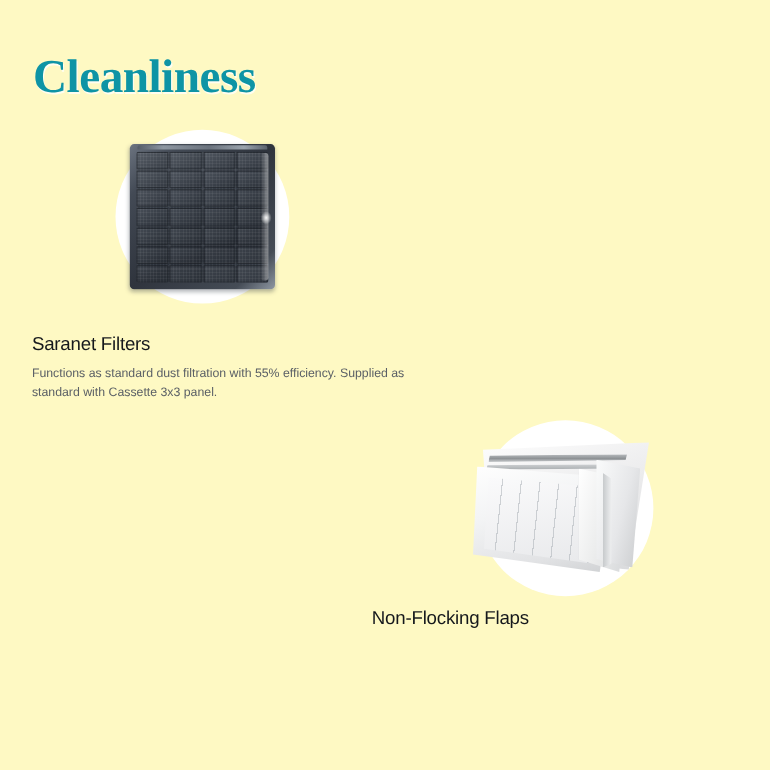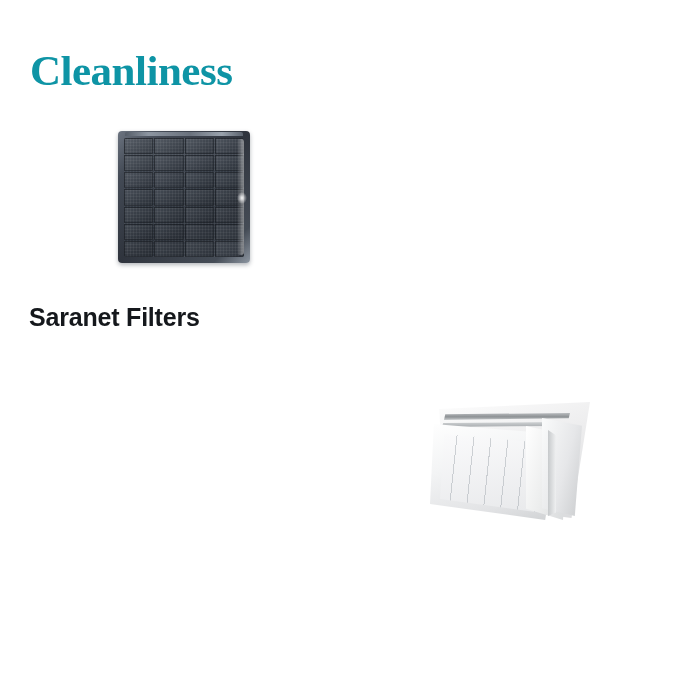--- a/index.html
+++ b/index.html
@@ -14,21 +14,21 @@
     font-family: "Liberation Sans", sans-serif;
     position: relative;
     overflow: hidden;
   }
 
   .page {
     position: absolute;
     inset: 0;
     width: 700px;
     height: 700px;
-    background: #ffffff;
+    background: #fef9c3;
   }
 
   
   .page-title {
     position: absolute;
     left: 30px;
     top: 47px;
     font-family: "Liberation Serif", serif;
     font-weight: bold;
     font-size: 43px;
@@ -231,22 +231,22 @@
     position: absolute;
     left: 118px; top: 34px;
     width: 8px; height: 86px;
     background: linear-gradient(90deg, #c6c9cb, #eff0f1);
     clip-path: polygon(0 0, 100% 6%, 100% 96%, 0 100%);
   }
 
   
   .block-heading {
     position: absolute;
-    font-size: 25px;
-    font-weight: bold;
+    font-size: 17px;
+    font-weight: normal;
     color: #15181c;
     letter-spacing: -0.2px;
     white-space: nowrap;
   }
 
   .block-body {
     position: absolute;
     font-size: 11.2px;
     line-height: 17px;
     color: #5b6066;
@@ -302,20 +302,21 @@
           </div>
           <div class="filter-gloss"></div>
           <div class="filter-gloss-spot"></div>
         </div>
       </div>
     </div>
   </div>
 
   <div class="block-heading" id="heading-saranet">Saranet Filters</div>
 
+  <div class="block-body" id="body-saranet">Functions as standard dust filtration with 55% efficiency. Supplied as standard with Cassette 3x3 panel.</div>
 
   <div class="photo-circle" id="circle-flaps">
     <div class="photo-stage">
       <div class="cassette-wrap">
         <div class="cassette-back"></div>
         <div class="cassette-slot"></div>
         <div class="cassette-slot2"></div>
         <div class="cassette-dots">
           <i></i>
           <i></i>
@@ -325,15 +326,16 @@
         <div class="cassette-logo"></div>
         <div class="cassette-front"></div>
         <div class="cassette-grille"></div>
         <div class="cassette-flapA"></div>
         <div class="cassette-flapB"></div>
         <div class="cassette-edge"></div>
       </div>
     </div>
   </div>
 
+  <div class="block-heading" id="heading-flaps">Non-Flocking Flaps</div>
 
 
 </div>
 
 </body></html>

